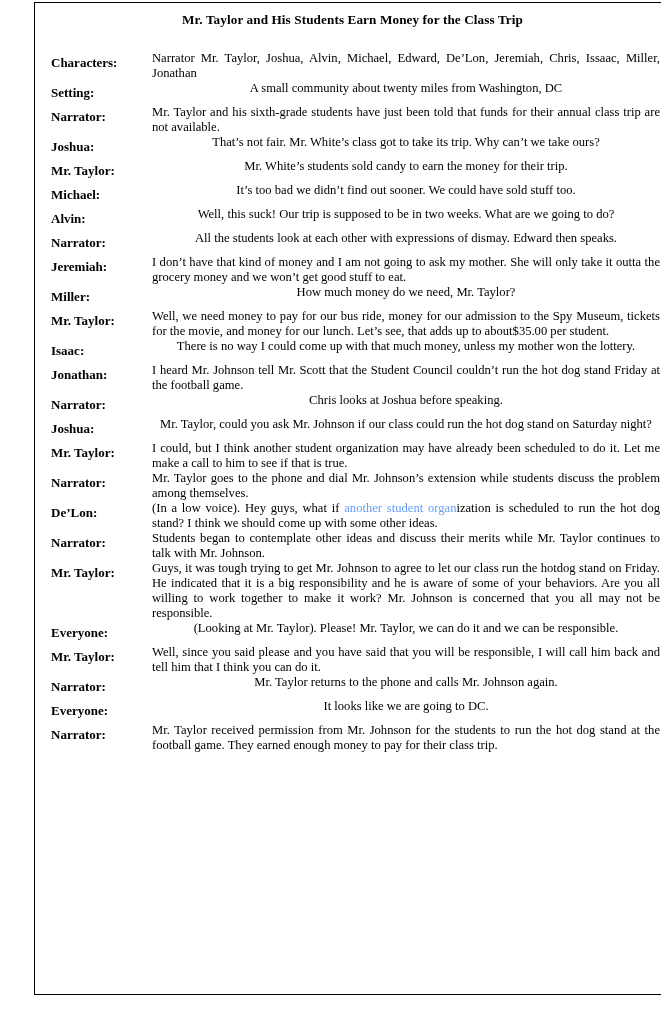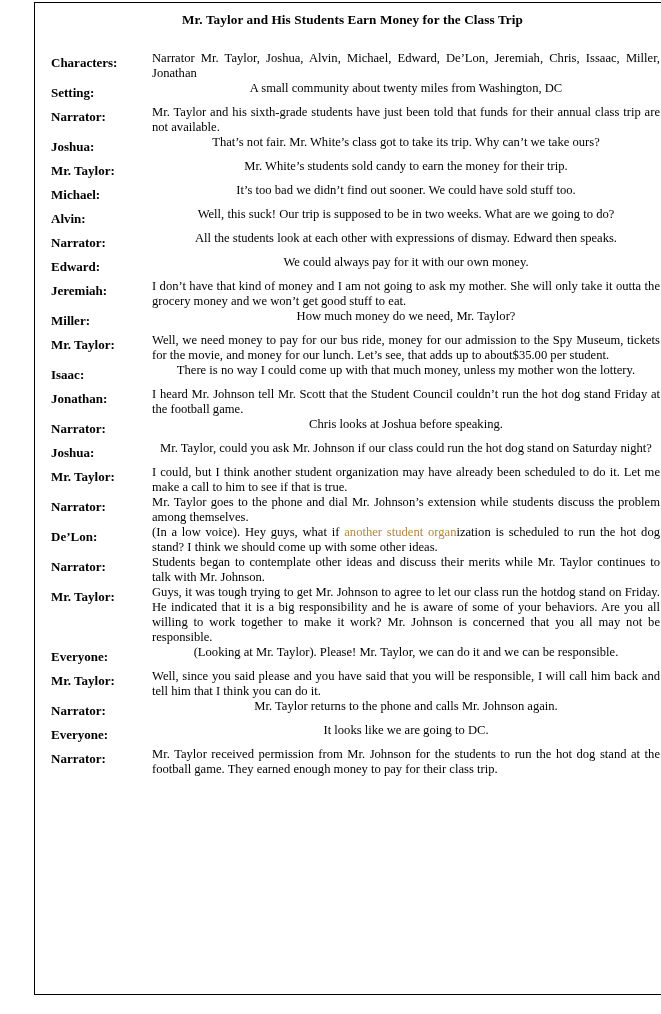--- a/index.html
+++ b/index.html
@@ -81,21 +81,21 @@
     hyphens: none;
   }
 
   
   .line-cell.flush {
     text-align: center;
   }
 
   
   .scan-fade {
-    color: #a16207;
+    color: #3b82f6;
     opacity: 0.78;
   }
 </style>
 </head>
 <body>
 
 <div class="page">
   <div class="script-frame">
 
     <div class="script-title">Mr. Taylor and His Students Earn Money for the Class Trip</div>
@@ -130,24 +130,20 @@
           </tr>
           <tr>
             <td class="speaker-cell">Alvin:</td>
             <td class="line-cell flush">Well, this suck! Our trip is supposed to be in two weeks. What are we going to do?</td>
           </tr>
           <tr>
             <td class="speaker-cell">Narrator:</td>
             <td class="line-cell flush">All the students look at each other with expressions of dismay. Edward then speaks.</td>
           </tr>
           <tr>
-            <td class="speaker-cell">Edward:</td>
-            <td class="line-cell flush">We could always pay for it with our own money.</td>
-          </tr>
-          <tr>
             <td class="speaker-cell">Jeremiah:</td>
             <td class="line-cell">I don’t have that kind of money and I am not going to ask my mother. She will only take it outta the grocery money and we won’t get good stuff to eat.</td>
           </tr>
           <tr>
             <td class="speaker-cell">Miller:</td>
             <td class="line-cell flush">How much money do we need, Mr. Taylor?</td>
           </tr>
           <tr>
             <td class="speaker-cell">Mr. Taylor:</td>
             <td class="line-cell">Well, we need money to pay for our bus ride, money for our admission to the Spy Museum, tickets for the movie, and money for our lunch. Let’s see, that adds up to about$35.00 per student.</td>

